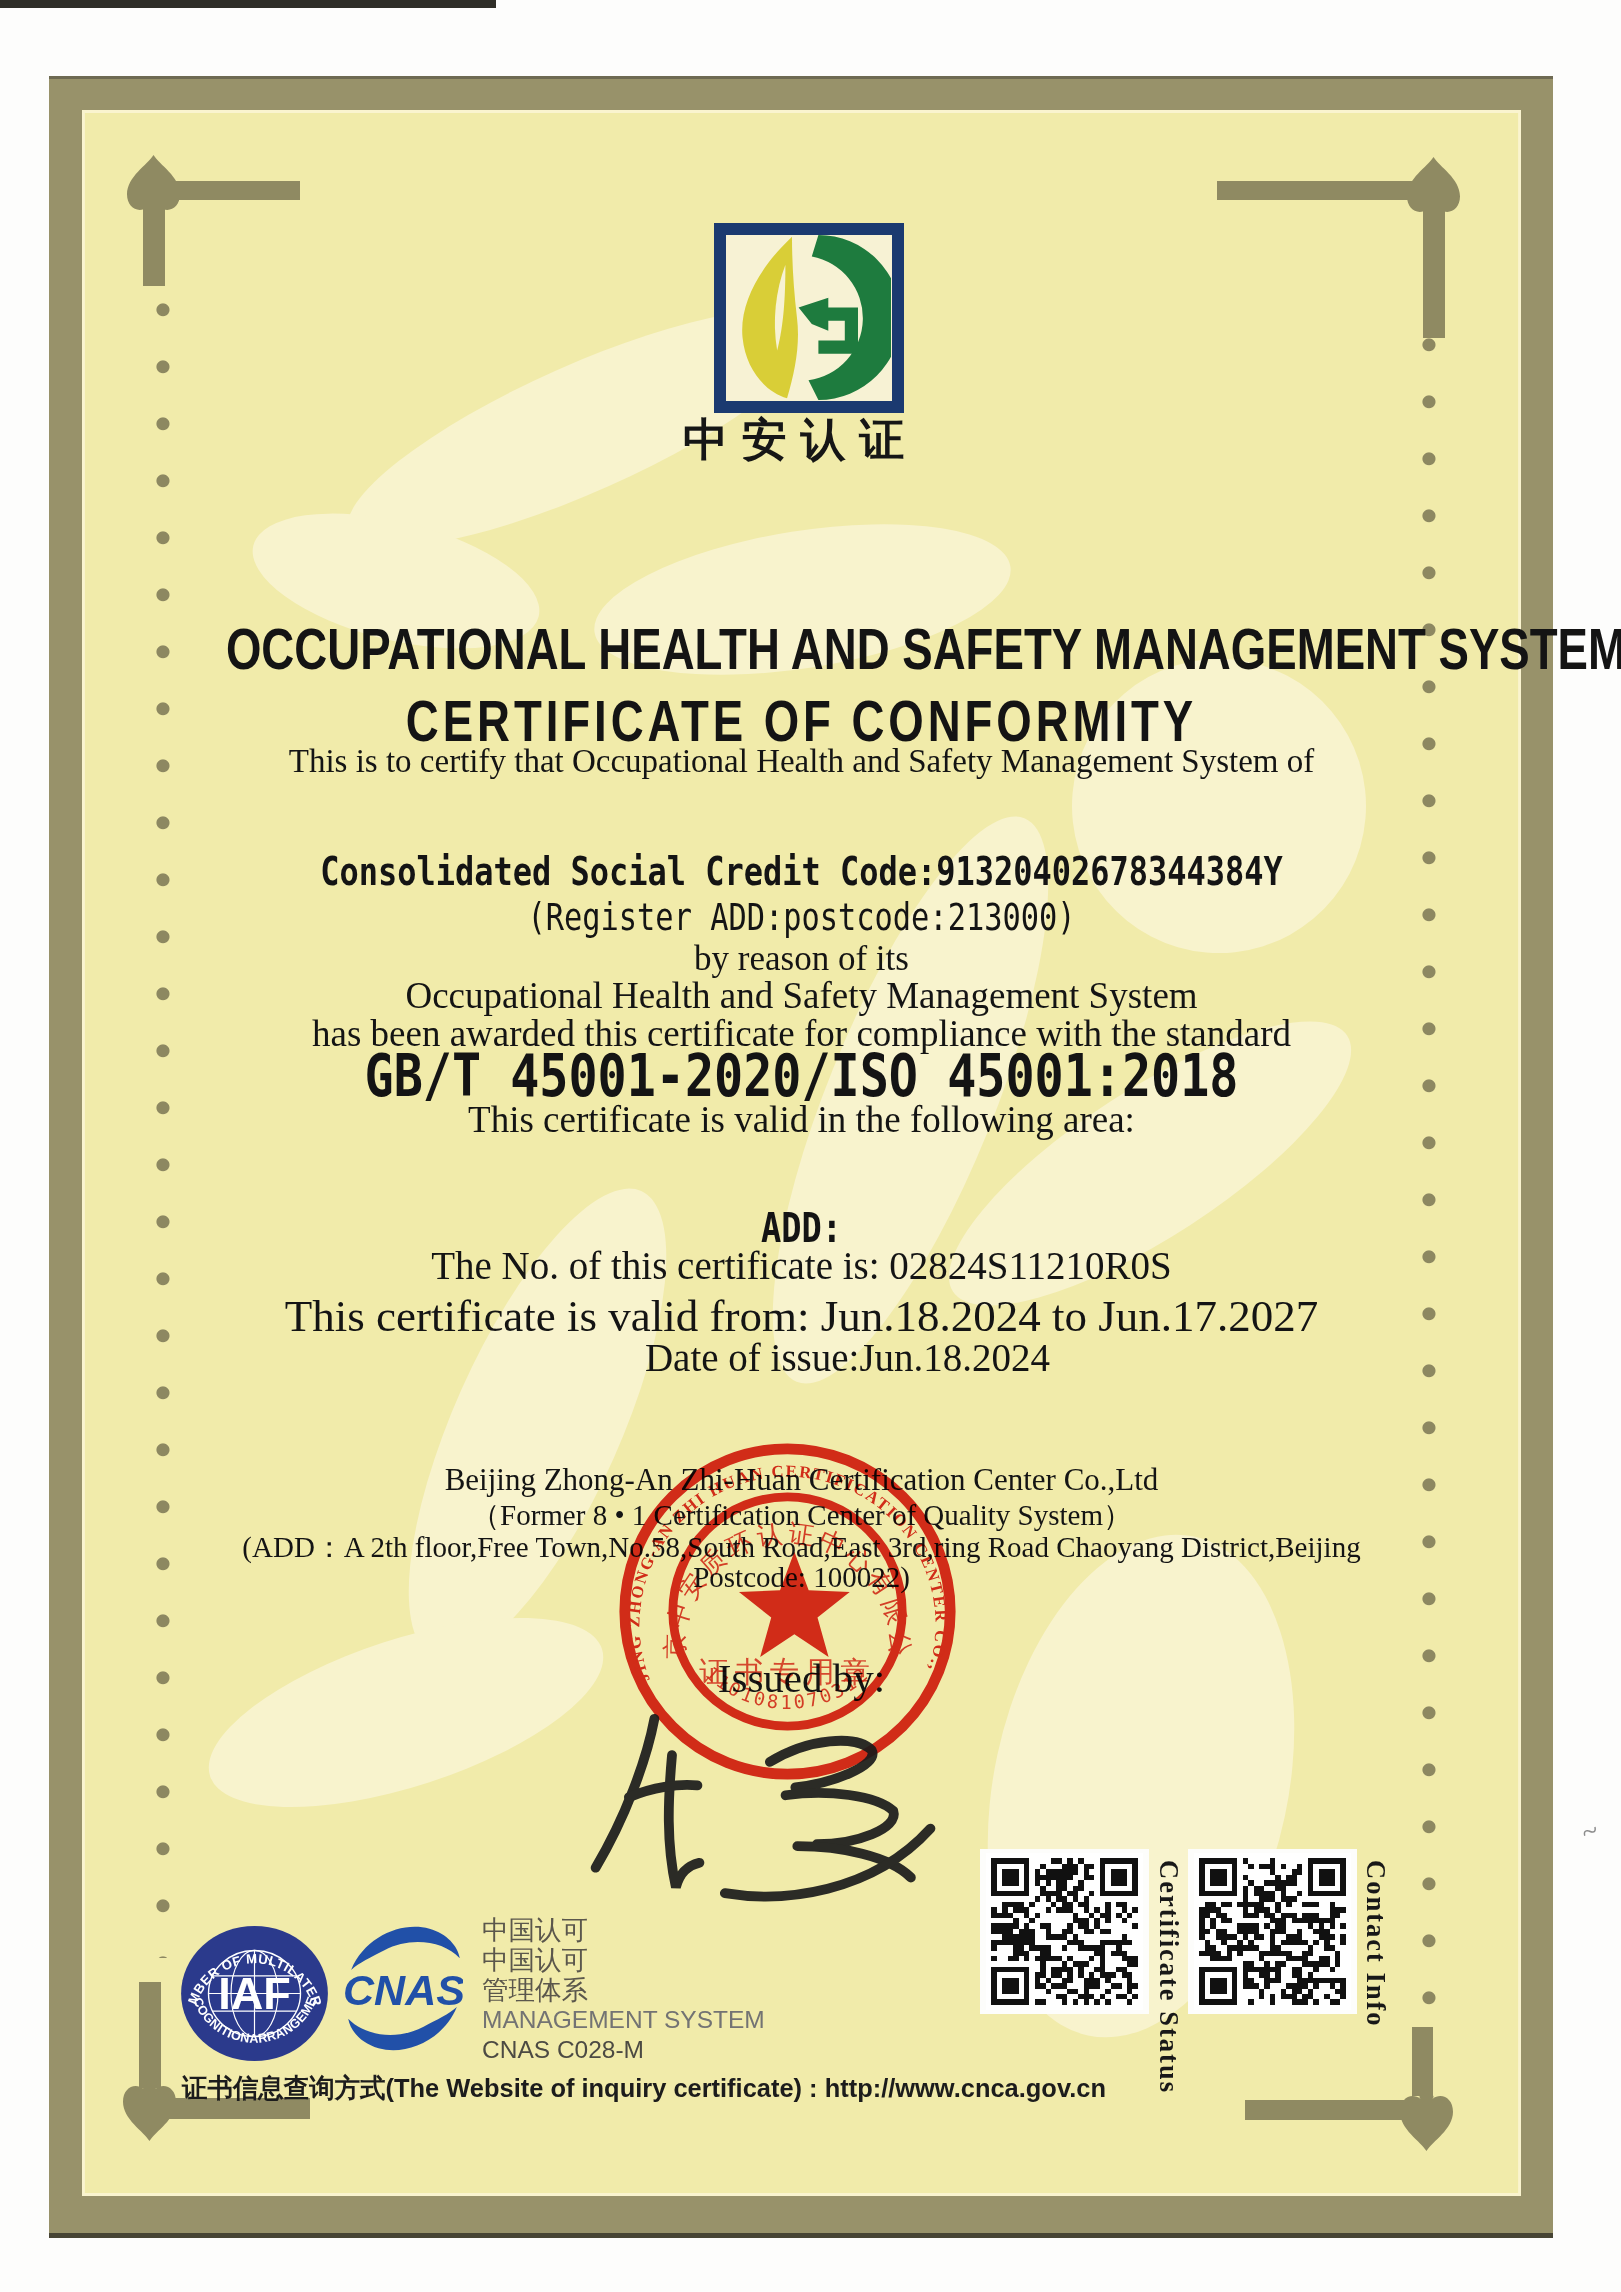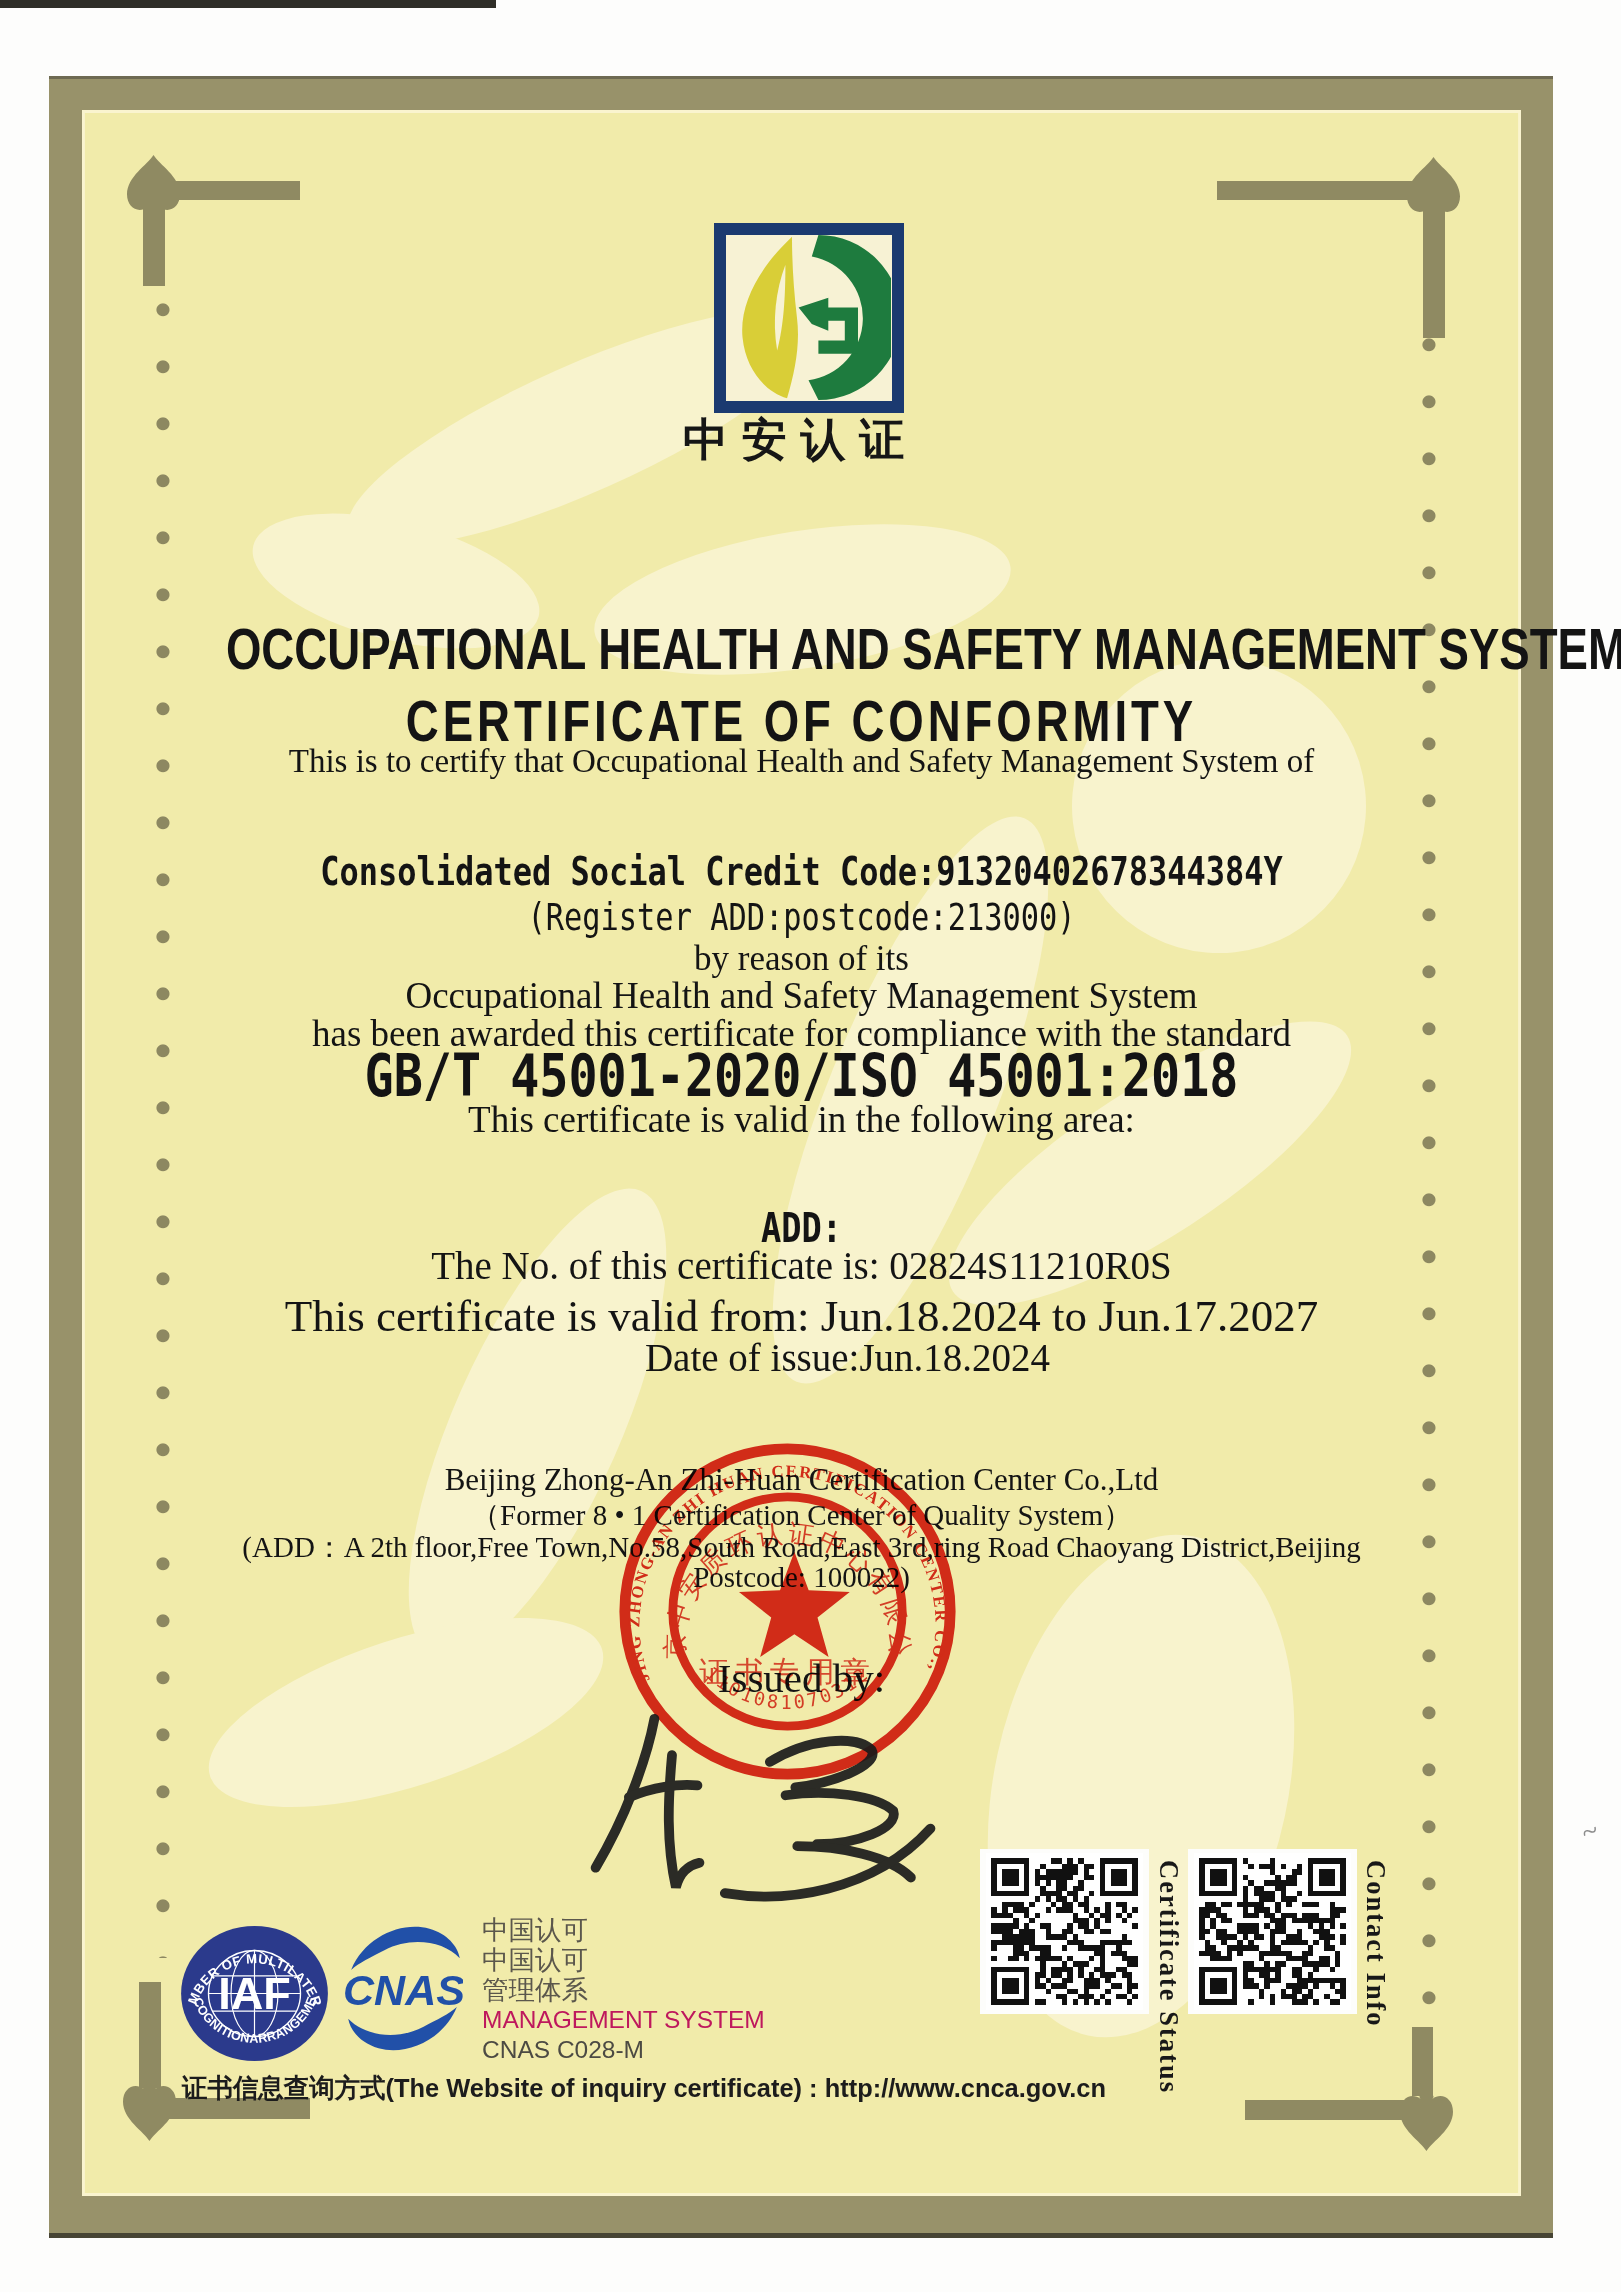--- a/index.html
+++ b/index.html
@@ -744,21 +744,21 @@
   <svg style="position:absolute;left:345px;top:1919px;" width="118" height="139" viewBox="0 0 120 142">
     <path fill="#2150a8" d="M6,52 C20,18 58,2 86,10 C104,15 115,28 117,40 C100,22 66,18 40,32 C26,39 14,45 6,52 Z"></path>
     <path fill="#2150a8" d="M114,90 C100,124 62,140 34,132 C16,127 5,114 3,102 C20,120 54,124 80,110 C94,103 106,97 114,90 Z"></path>
     <text x="60" y="88" text-anchor="middle" font-family="Liberation Sans,sans-serif" font-size="44" font-weight="bold" font-style="italic" fill="#2150a8">CNAS</text>
   </svg>
 
   <div class="cnas-lines">
     <div style="color:#5b574c;">中国认可</div>
     <div style="color:#5b574c;">中国认可</div>
     <div style="color:#5b574c;">管理体系</div>
-    <div style="font-size:24.5px;color:#be185d;">MANAGEMENT SYSTEM</div>
+    <div style="font-size:24.5px;color:#737373;">MANAGEMENT SYSTEM</div>
     <div style="font-size:24.5px;color:#4c4a43;">CNAS C028-M</div>
   </div>
 
   <div class="footer">证书信息查询方式(The Website of inquiry certificate) : http://www.cnca.gov.cn</div>
 
   <div class="squiggle" style="left:1582px;top:1815px;transform:rotate(-20deg);">~</div>
 </div>
 
 
 </body></html>

